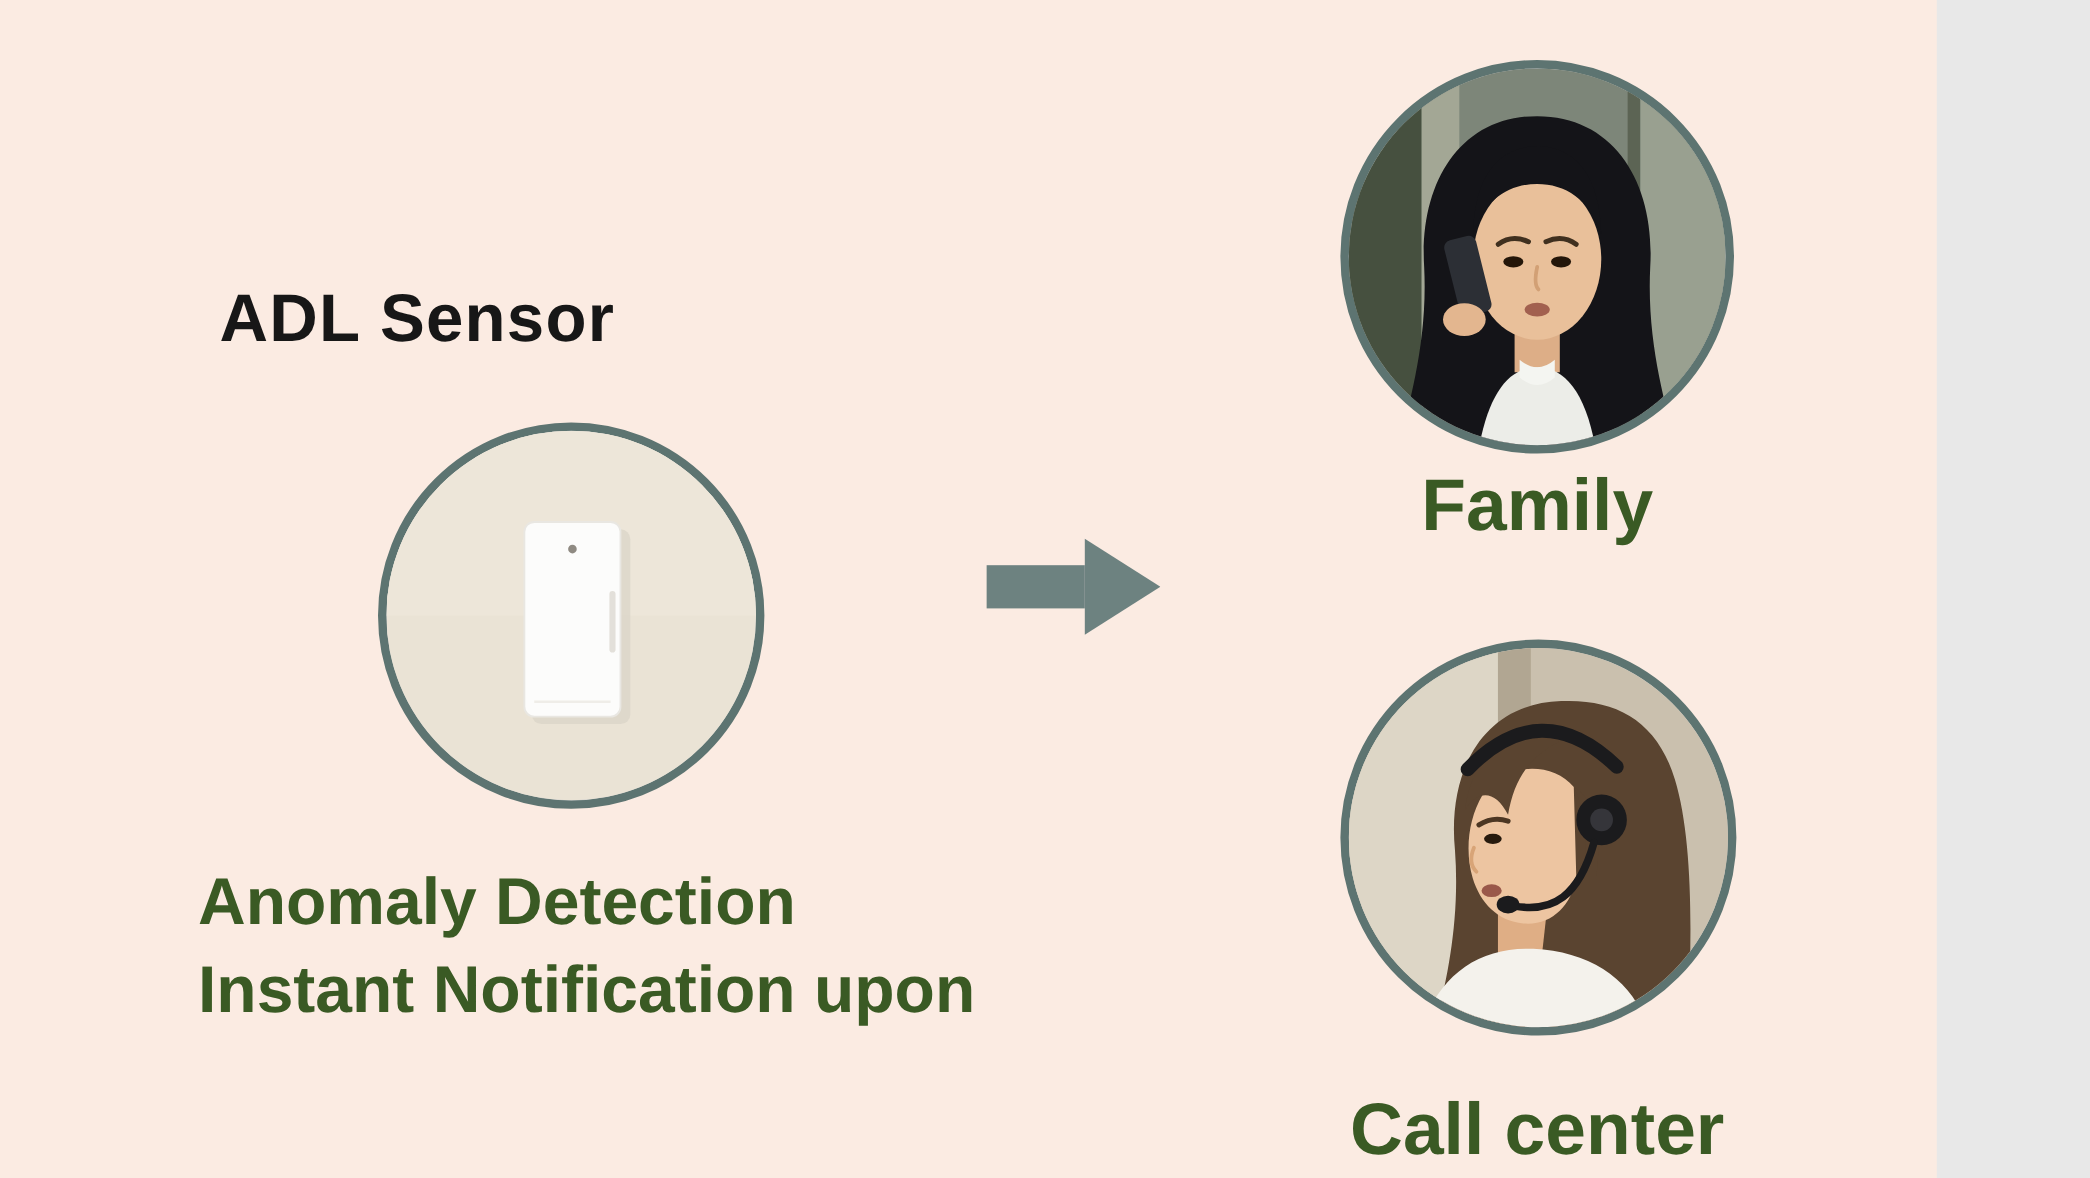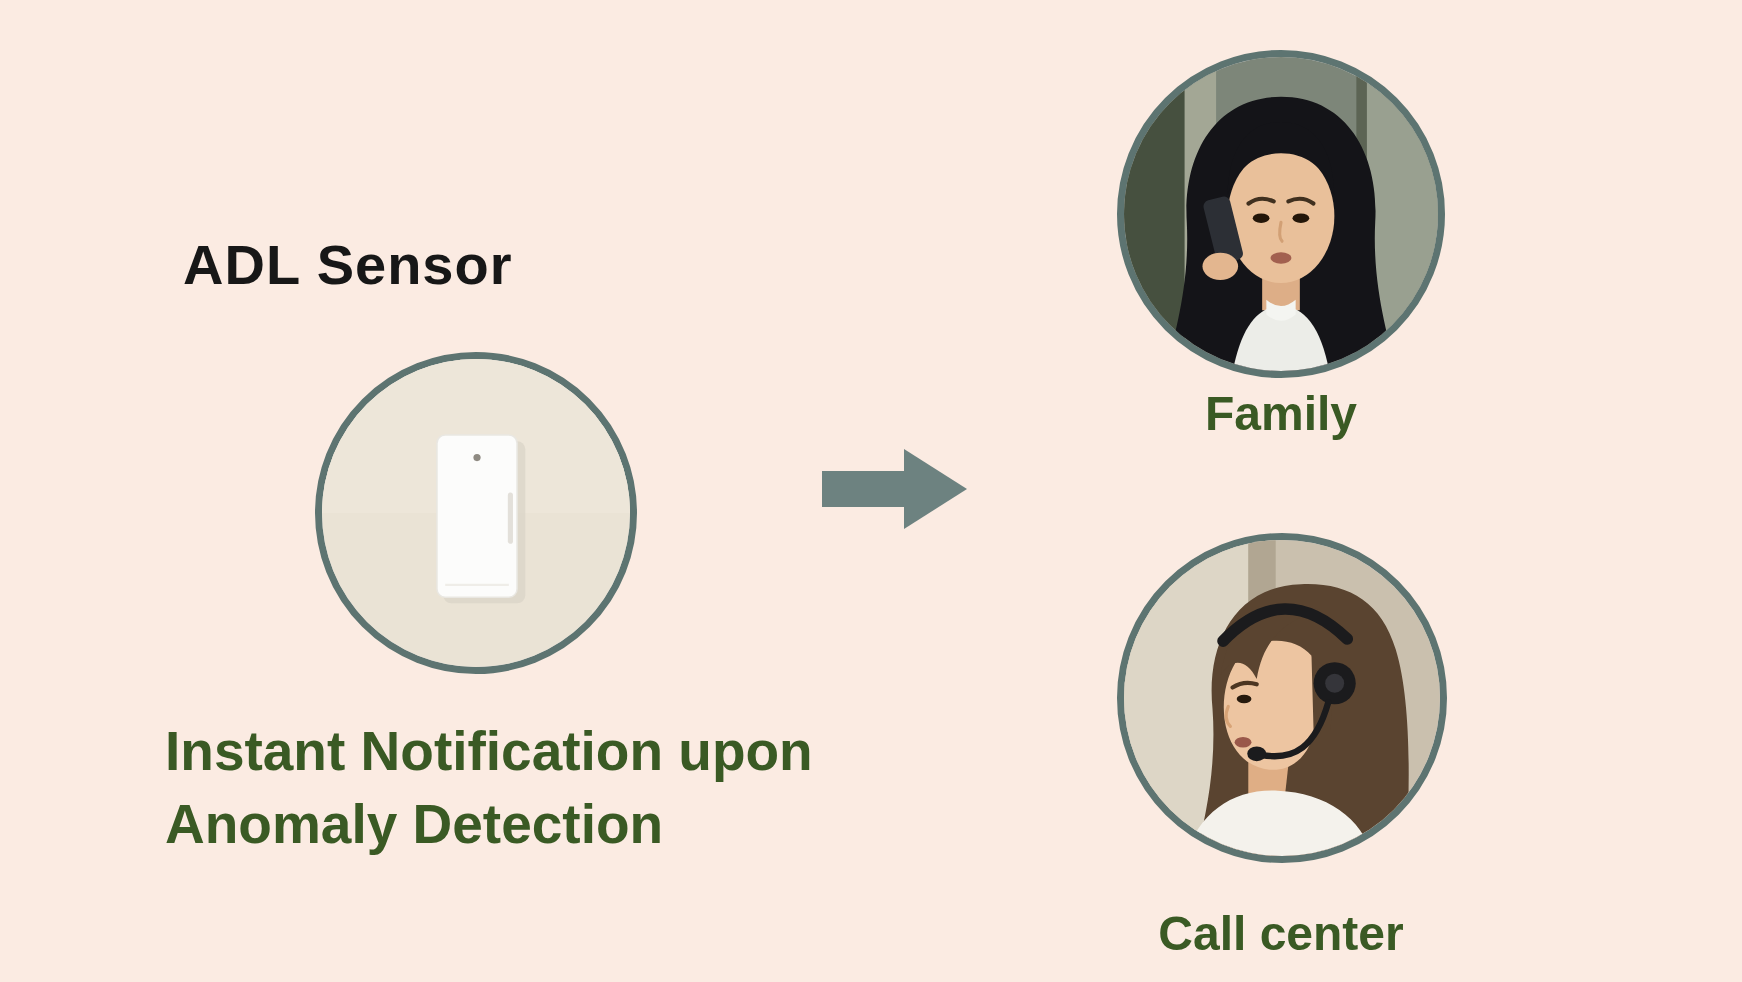--- a/index.html
+++ b/index.html
@@ -6,21 +6,21 @@
     --background:#fbebe2;
     --heading-text:#171717;
     --green-text:#3a5a24;
     --circle-border:#5d7471;
     --arrow:#6d8280;
   }
   html,body{margin:0;padding:0;}
   body{background:#e8e8e8;font-family:"Liberation Sans", sans-serif;}
   .canvas{
     position:relative;
-    width:1742px;height:982px;
+    width:1614px;height:982px;
     background:var(--background);
     overflow:hidden;
   }
   .adl-title{
     position:absolute;left:183px;top:232px;
     font-size:56px;font-weight:bold;color:var(--heading-text);
     letter-spacing:1px;white-space:nowrap;
   }
   .circle{
     position:absolute;border-radius:50%;
@@ -32,21 +32,21 @@
   .sensor-circle{left:315px;top:352px;width:322px;height:322px;}
   .family-circle{left:1117px;top:50px;width:328px;height:328px;}
   .callcenter-circle{left:1117px;top:533px;width:330px;height:330px;}
   .caption{
     position:absolute;left:165px;top:715px;
     font-size:55px;font-weight:bold;color:var(--green-text);
     line-height:1.32;white-space:nowrap;
   }
   .photo-label{
     position:absolute;text-align:center;
-    font-size:48px;font-weight:bold;color:var(--green-text);
+    font-size:61px;font-weight:bold;color:var(--green-text);
     white-space:nowrap;
   }
   .family-label{left:1117px;top:386px;width:328px;}
   .callcenter-label{left:1081px;top:906px;width:400px;}
   .arrow{position:absolute;left:822px;top:441px;}
 </style>
 </head>
 <body>
 
 <div class="canvas">
@@ -59,22 +59,22 @@
       <rect x="0" y="0" width="300" height="150" fill="#ede6d9"></rect>
       <rect x="118" y="80" width="80" height="158" rx="8" fill="#d9d3c6" opacity="0.7"></rect>
       <rect x="112" y="74" width="78" height="158" rx="8" fill="#fcfcfb" stroke="#e9e7e2" stroke-width="1.5"></rect>
       <circle cx="151" cy="96" r="3.5" fill="#8f8a82"></circle>
       <rect x="181" y="130" width="5" height="50" rx="2.5" fill="#e3e0da"></rect>
       <line x1="120" y1="220" x2="182" y2="220" stroke="#efede8" stroke-width="2"></line>
     </svg>
   </div>
 
   <div class="caption">
+    <div>Anomaly Detection</div>
     <div>Instant Notification upon</div>
-    <div>Anomaly Detection</div>
   </div>
 
   <svg class="arrow" width="145" height="95" viewBox="0 0 145 95">
     <rect x="0" y="30" width="82" height="36" fill="#6d8280"></rect>
     <polygon points="82,8 145,48 82,88" fill="#6d8280"></polygon>
   </svg>
 
   <div class="circle family-circle">
     <svg viewBox="0 0 300 300" preserveAspectRatio="xMidYMid slice">
       <rect width="300" height="300" fill="#7d8679"></rect>

